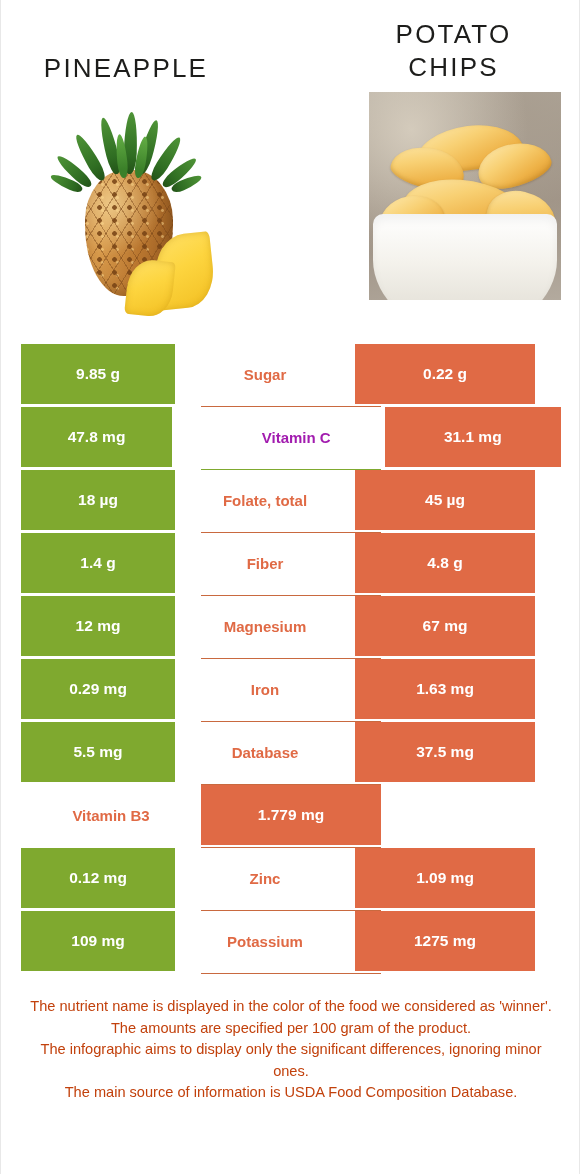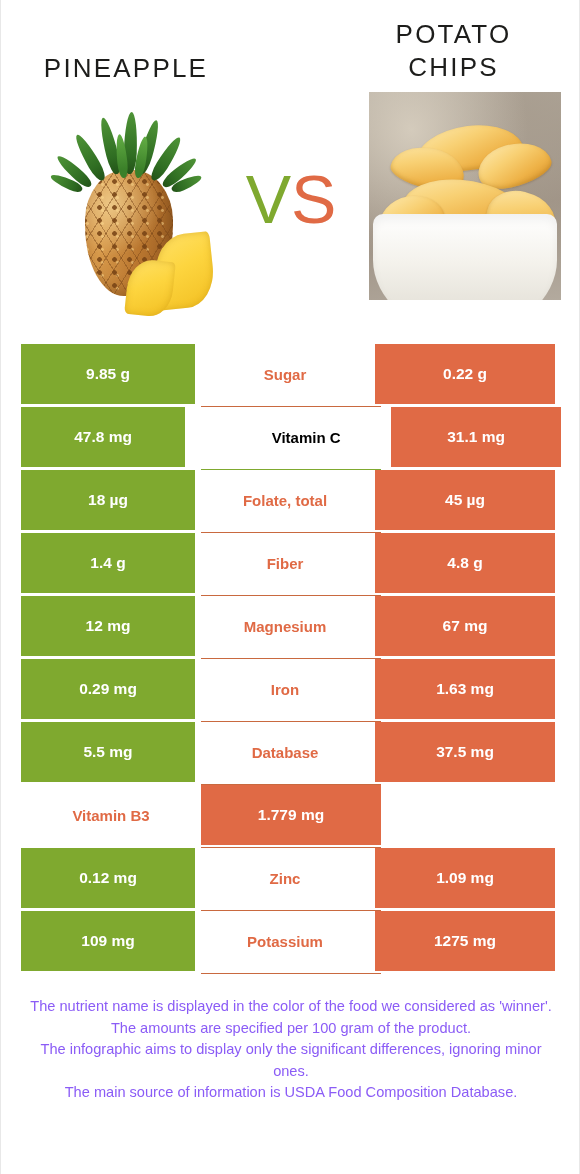--- a/index.html
+++ b/index.html
@@ -188,58 +188,58 @@
   }
   .cell {
     display: flex;
     align-items: center;
     justify-content: center;
     font-size: 15.5px;
     font-weight: 600;
     box-sizing: border-box;
   }
   .cell-left {
-    width: 174px;
+    width: 154px;
     color: #ffffff;
     background: #7FA92F;
     text-align: right;
   }
   .cell-right {
     width: 180px;
     color: #ffffff;
     background: #E06A45;
   }
   .cell-mid {
     width: 180px;
     background: #ffffff;
     font-size: 15px;
     font-weight: 700;
   }
-  .cell-mid.win-left  { color: #000000; margin-left: 36px; }
+  .cell-mid.win-left  { color: #a21caf; margin-left: 36px; }
   .cell-mid.win-right { color: #E06A45; }
 
   .row-gap {
     height: 3px;
     display: flex;
     background: #ffffff;
   }
   .row-gap .g-left  { width: 180px; background: #ffffff; }
   .row-gap .g-mid   { width: 180px; height: 3px; box-sizing: border-box; }
   .row-gap .g-right { width: 180px; background: #ffffff; }
   .g-mid.win-left  { border-bottom: 1px solid #7FA92F; }
   .g-mid.win-right { border-bottom: 1px solid #C9693F; }
 
   
   .footer {
     position: absolute;
     left: 20px;
     top: 996px;
     width: 540px;
     text-align: center;
-    color: #8b5cf6;
+    color: #c2410c;
     font-size: 14.6px;
     line-height: 1.48;
     font-family: "Liberation Sans", sans-serif;
     font-weight: 400;
   }
   .footer p { margin: 0; }
 </style>
 </head>
 <body>
 
@@ -263,21 +263,20 @@
       <div class="leaf" style="left:95px; top:32px; width:11px; height:42px; transform:rotate(50deg);"></div>
       <div class="leaf" style="left:14px; top:44px; width:10px; height:34px; transform:rotate(-66deg);"></div>
       <div class="leaf" style="left:104px;top:46px; width:10px; height:32px; transform:rotate(66deg);"></div>
       <div class="leaf" style="left:56px; top:22px; width:10px; height:44px; transform:rotate(-6deg); background:linear-gradient(180deg,#63ad44 0%,#3b8029 80%);"></div>
       <div class="leaf" style="left:70px; top:24px; width:10px; height:42px; transform:rotate(10deg); background:linear-gradient(180deg,#63ad44 0%,#3b8029 80%);"></div>
 
       <div class="fruit-slice" style="left:92px; top:122px; width:58px; height:74px; border-radius:56% 6% 50% 8% / 58% 10% 52% 8%; transform:rotate(-6deg);"></div>
       <div class="fruit-slice" style="left:64px; top:148px; width:46px; height:56px; border-radius:52% 8% 48% 10% / 56% 10% 50% 10%; transform:rotate(6deg);"></div>
     </div>
 
-    <div class="vs"><span class="v">V</span><span class="s">S</span></div>
 
     <div class="food-right">
       <div class="chips-bg-blur"></div>
       <div class="bowl-green"></div>
 
       <div class="chip" style="left:46px;  top:34px;  width:108px; height:44px; border-radius:60% 58% 42% 46% / 82% 78% 26% 24%; transform:rotate(-7deg);"></div>
       <div class="chip" style="left:22px;  top:56px;  width:74px;  height:40px; border-radius:54% 46% 48% 52% / 64% 60% 40% 36%; transform:rotate(12deg);"></div>
       <div class="chip" style="left:108px; top:52px;  width:74px;  height:42px; border-radius:46% 56% 52% 44% / 58% 66% 36% 42%; transform:rotate(-16deg);"></div>
       <div class="chip" style="left:34px;  top:88px;  width:118px; height:48px; border-radius:52% 58% 46% 44% / 70% 66% 32% 30%; transform:rotate(5deg);"></div>
       <div class="chip" style="left:10px;  top:104px; width:66px;  height:46px; border-radius:50% 52% 46% 50% / 60% 58% 40% 42%; transform:rotate(-10deg);"></div>

